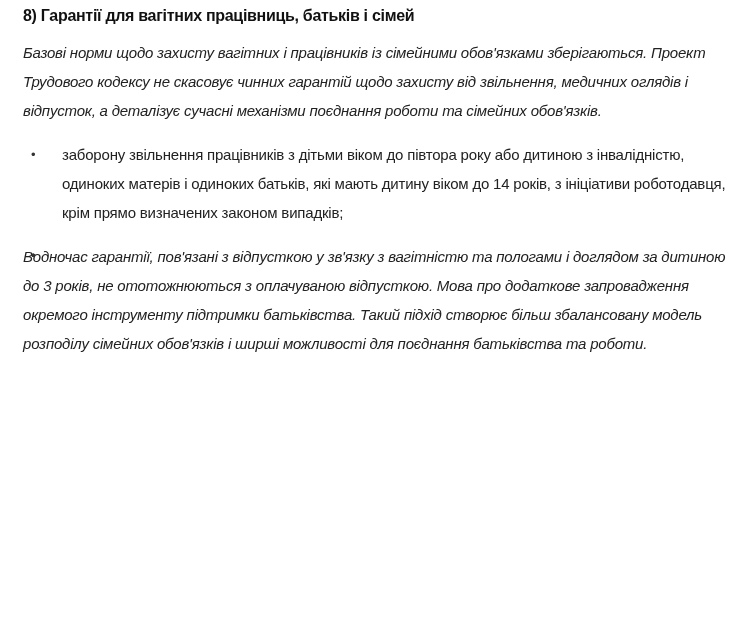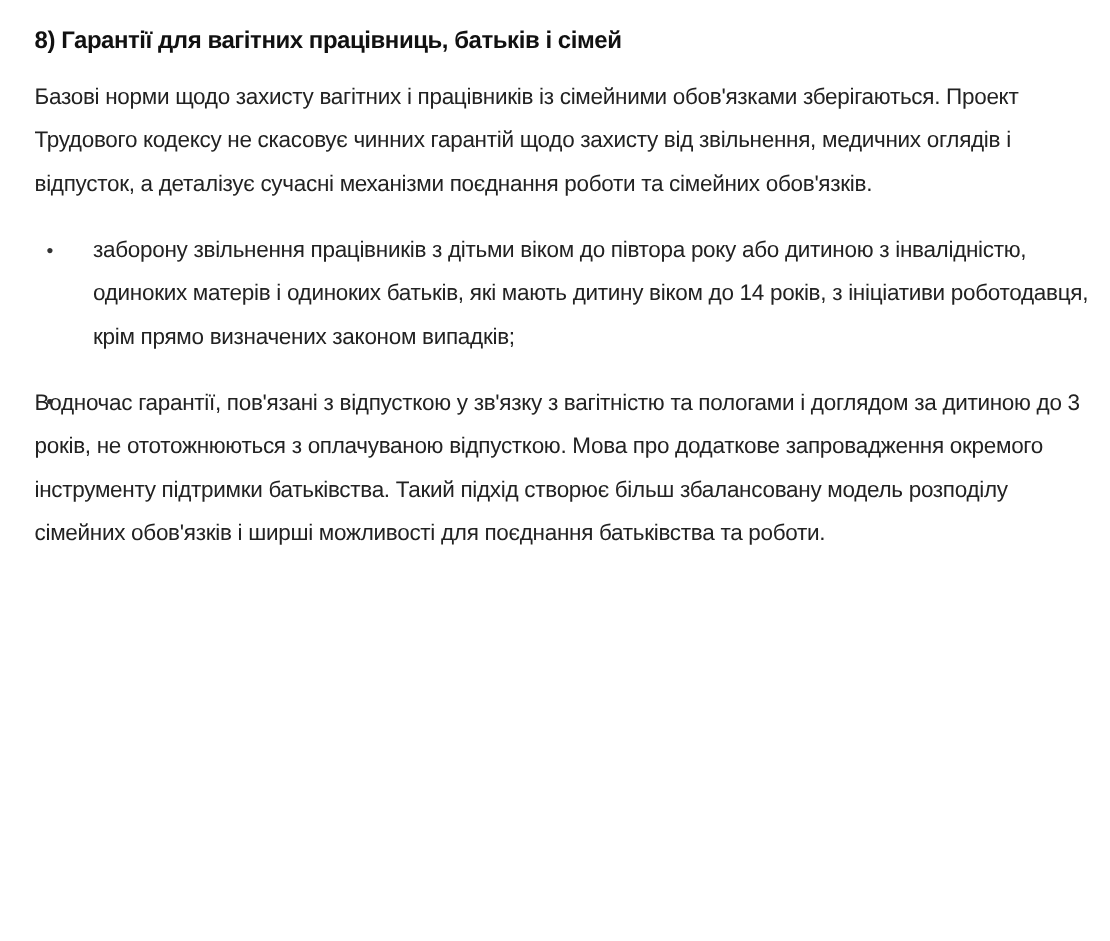--- a/index.html
+++ b/index.html
@@ -1,19 +1,19 @@
 <!DOCTYPE html>
 <html><head>
 <meta charset="utf-8">
 <style>
   html, body { margin: 0; padding: 0; background: #ffffff; }
   body { width: 740px; height: 627px; overflow: hidden; font-family: "Liberation Sans", sans-serif; color: #222222; }
-  .wrap { position: relative; padding: 16px 0 0 23px; width: 712px; }
+  .wrap { position: relative; padding: 4px 0 0 23px; width: 712px; }
   h3 { margin: 0 0 10px 0; font-size: 16px; font-weight: bold; color: #111111; line-height: 24px; letter-spacing: -0.3px; }
-  p { margin: 0 0 15px 0; font-size: 15px; line-height: 29px; letter-spacing: -0.2px; }
+  p { margin: 0 0 15px 0; font-size: 15px; line-height: 29px; letter-spacing: -0.2px; font-style: italic; }
   ul { list-style: none; margin: 0 0 15px 0; padding: 0; }
   li { position: relative; padding-left: 39px; font-size: 15px; line-height: 29px; margin-bottom: 14px; letter-spacing: -0.2px; }
   li .bullet { position: absolute; left: 8px; top: 0; font-size: 13px; color: #333; }
 </style>
 </head>
 <body>
 
 <div class="wrap">
   <h3>8) Гарантії для вагітних працівниць, батьків і сімей</h3>
   <p>Базові норми щодо захисту вагітних і працівників із сімейними обов'язками зберігаються. Проект Трудового кодексу не скасовує чинних гарантій щодо захисту від звільнення, медичних оглядів і відпусток, а деталізує сучасні механізми поєднання роботи та сімейних обов'язків.</p>

